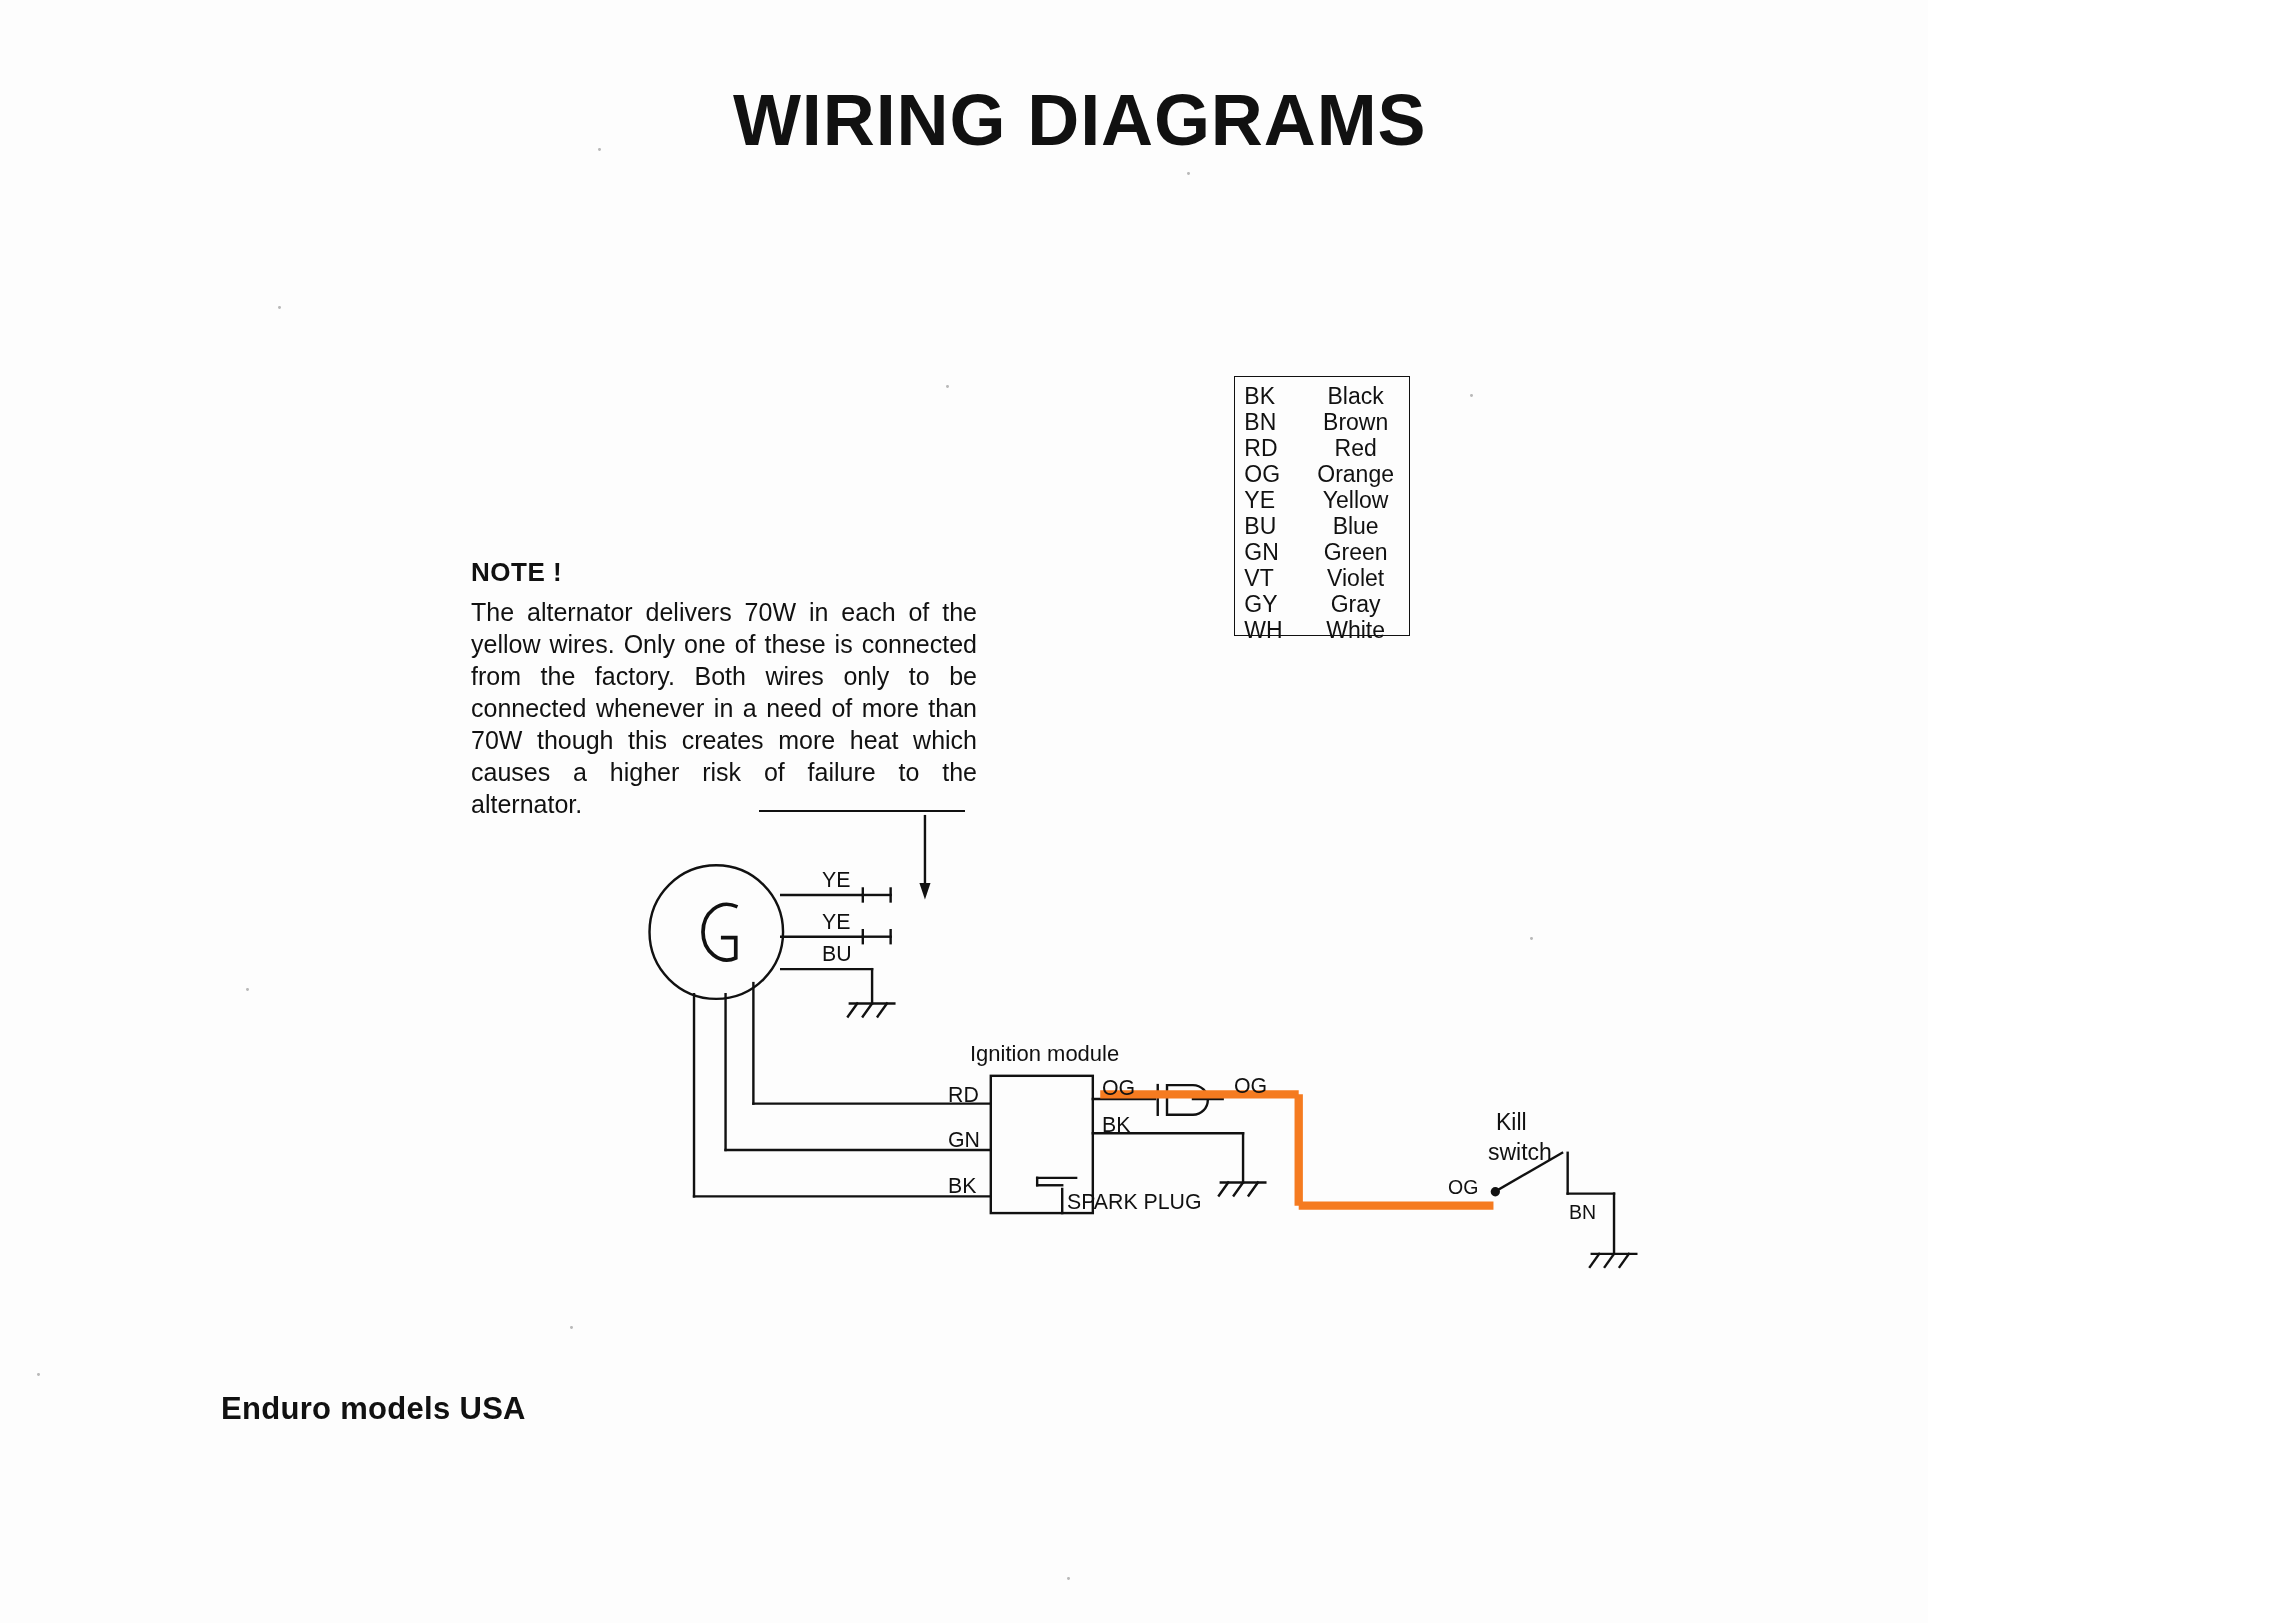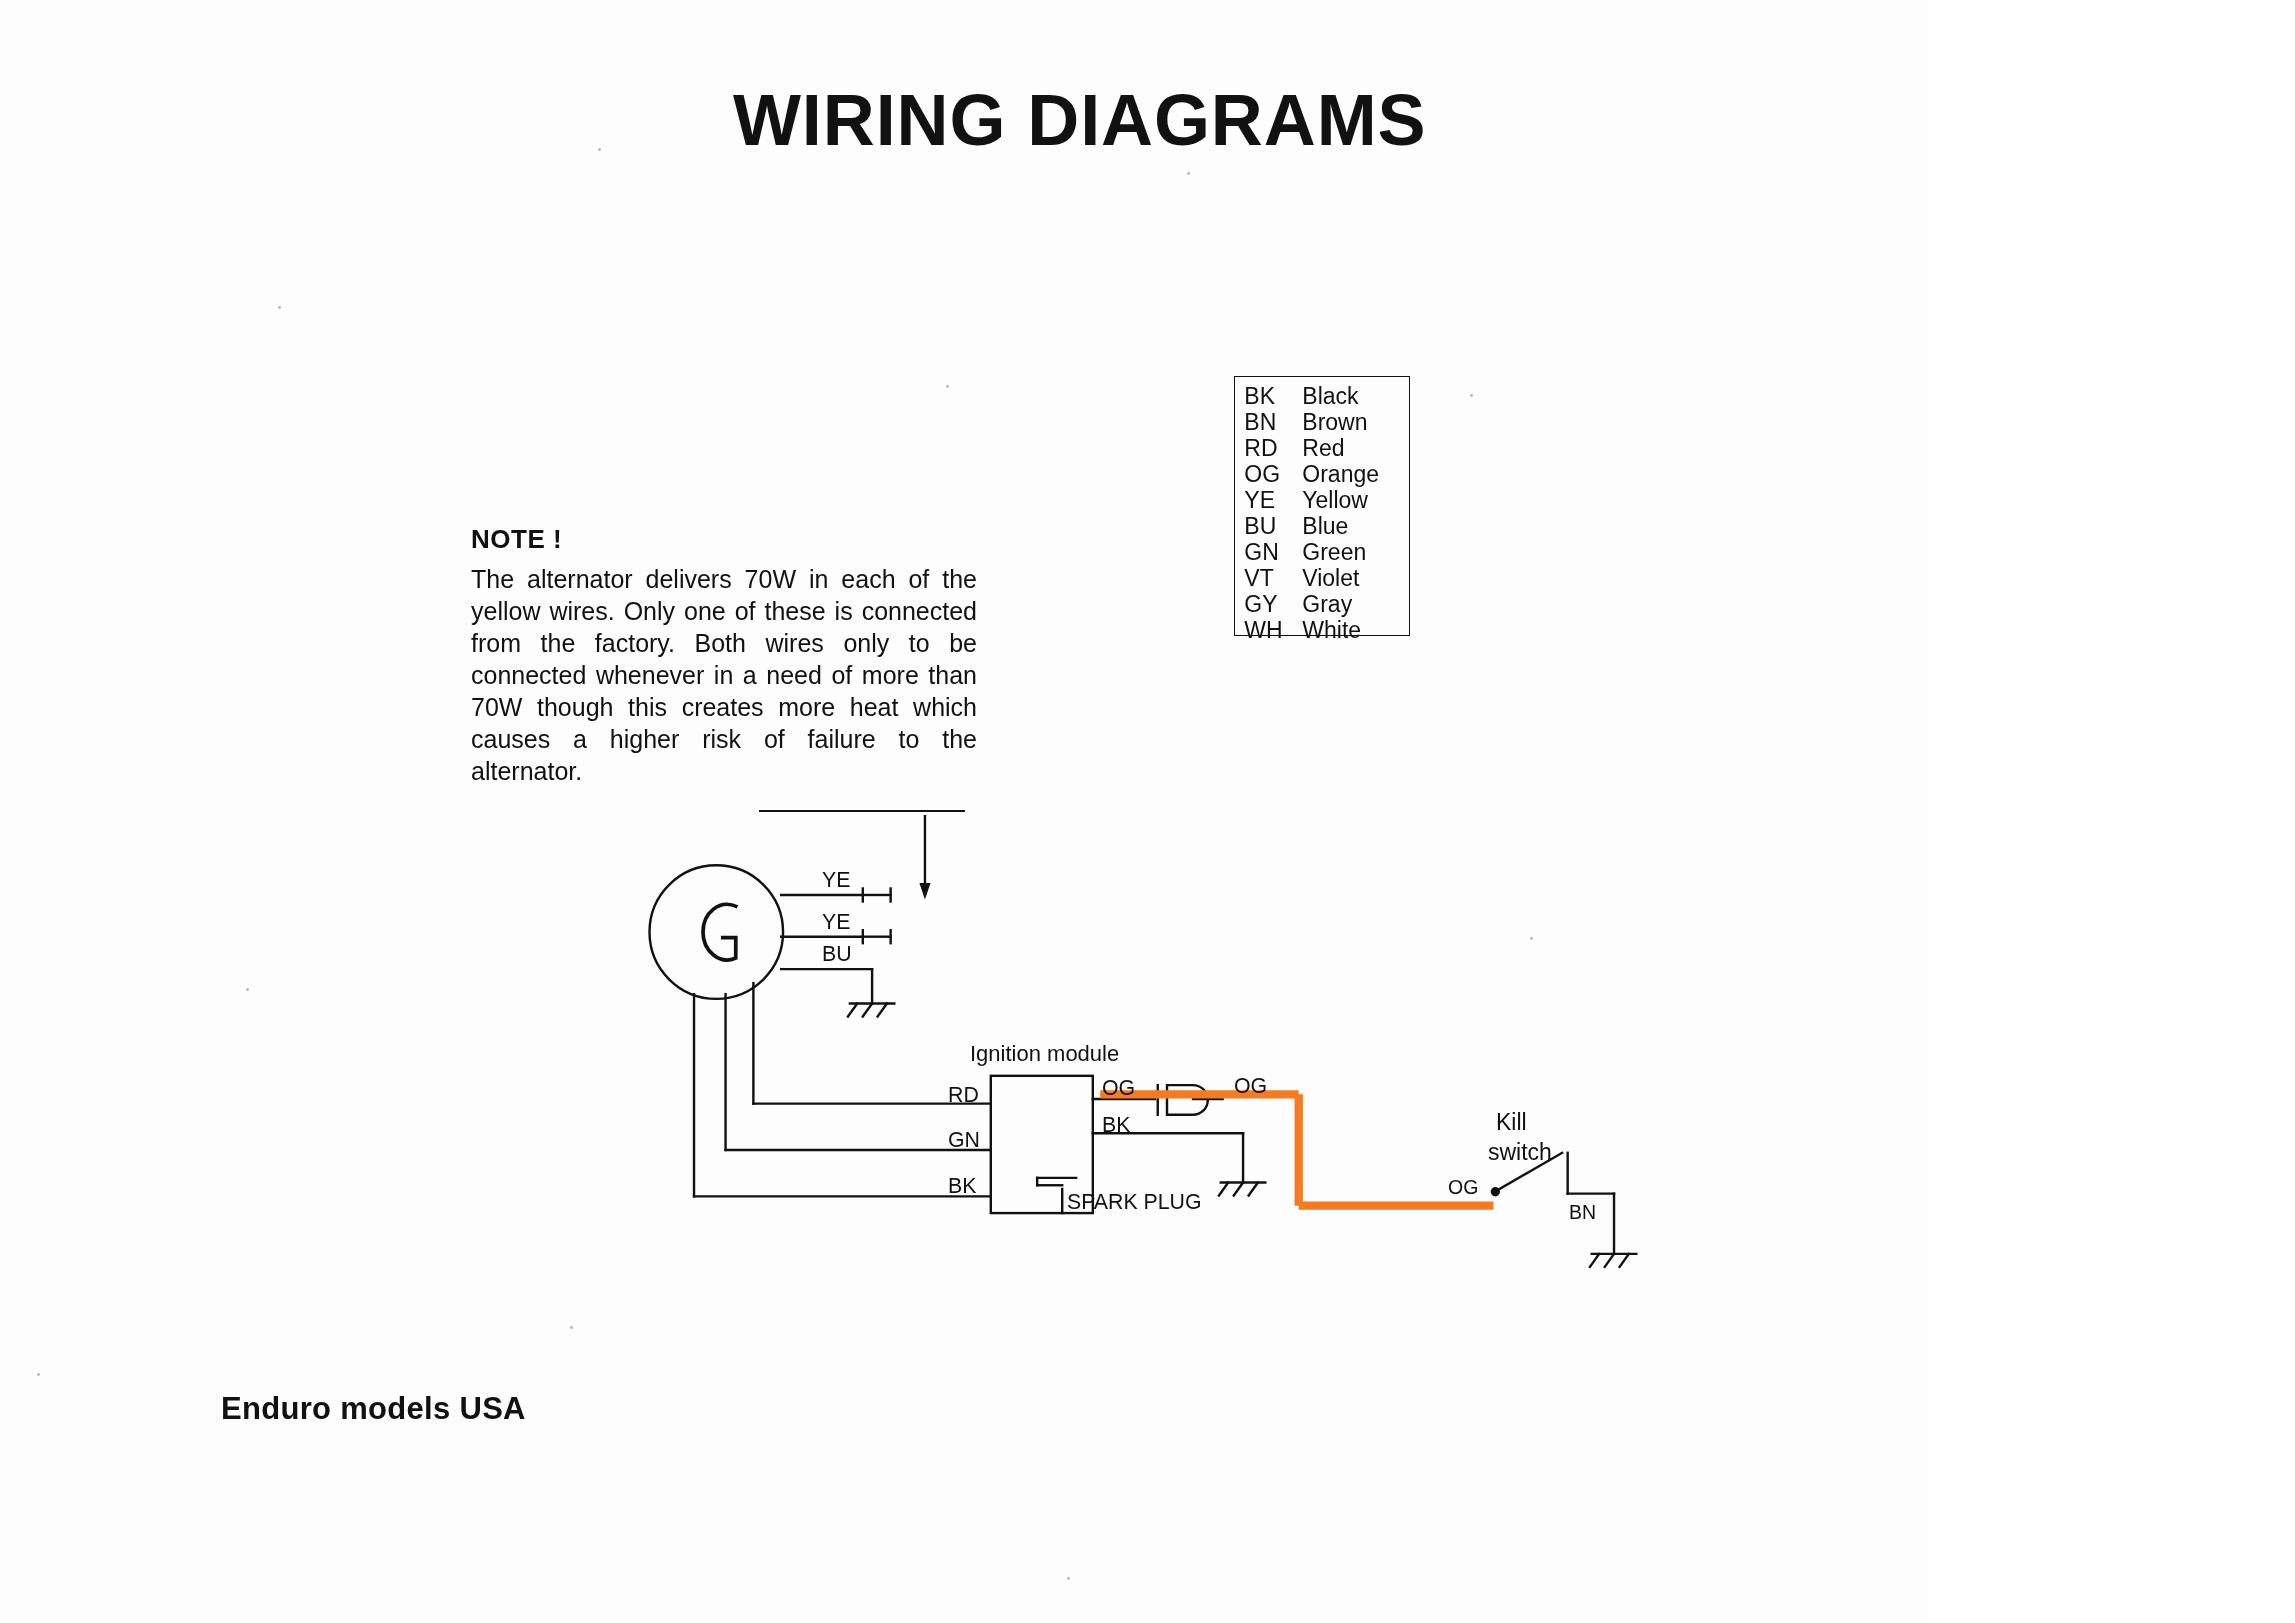--- a/index.html
+++ b/index.html
@@ -43,20 +43,21 @@
     position: absolute;
     left: 471px;
     top: 524px;
     width: 506px;
   }
   #note-heading {
     font-size: 26px;
     font-weight: bold;
     margin-bottom: 8.3px;
     letter-spacing: 0.5px;
+    margin-top: 33px;
   }
   #note-body {
     font-size: 25px;
     line-height: 32px;
     text-align: justify;
     font-family: "Liberation Sans", sans-serif;
   }
   #note-underline {
     position: absolute;
     left: 288px;
@@ -80,21 +81,21 @@
   .legend-row {
     display: flex;
     font-size: 23px;
     line-height: 26px;
     font-family: "Liberation Sans", sans-serif;
   }
   .legend-abbr {
     width: 58px;
     flex: 0 0 58px;
   }
-  .legend-name { flex: 1; }
+  .legend-name { flex: 1; text-align: center; }
 
   
   #diagram {
     position: absolute;
     left: 0;
     top: 0;
     width: 2296px;
     height: 1623px;
   }
 

